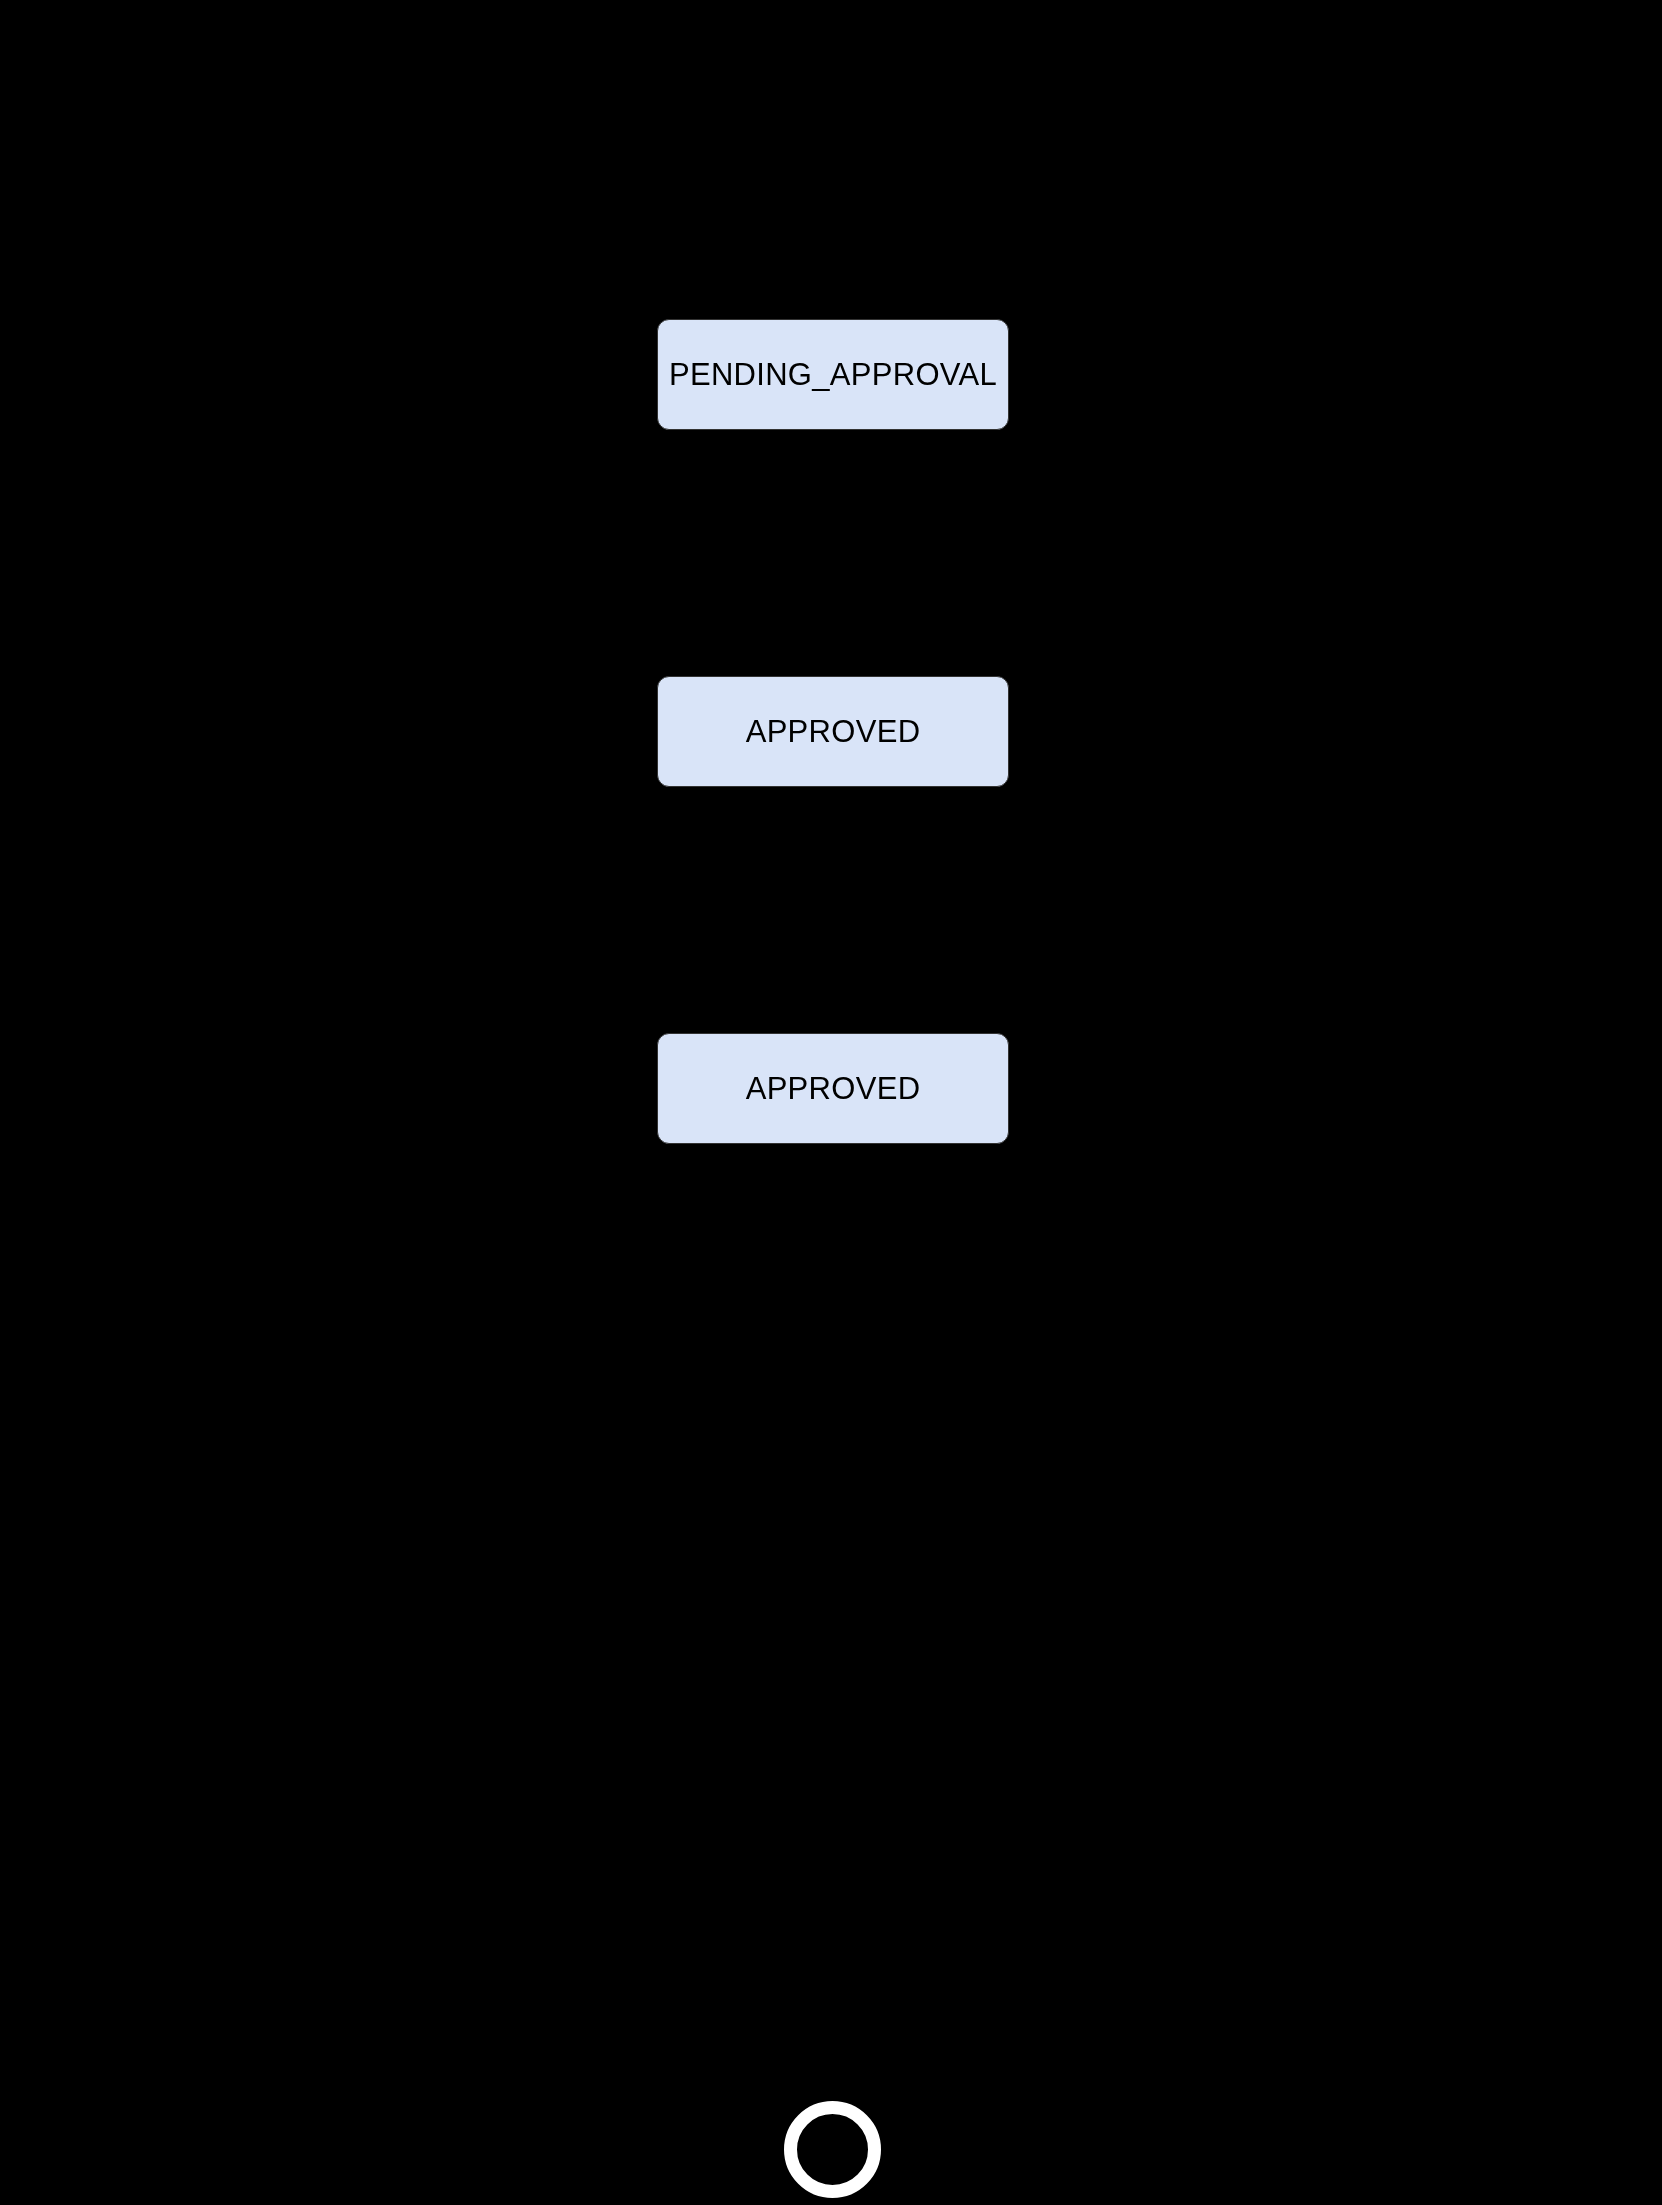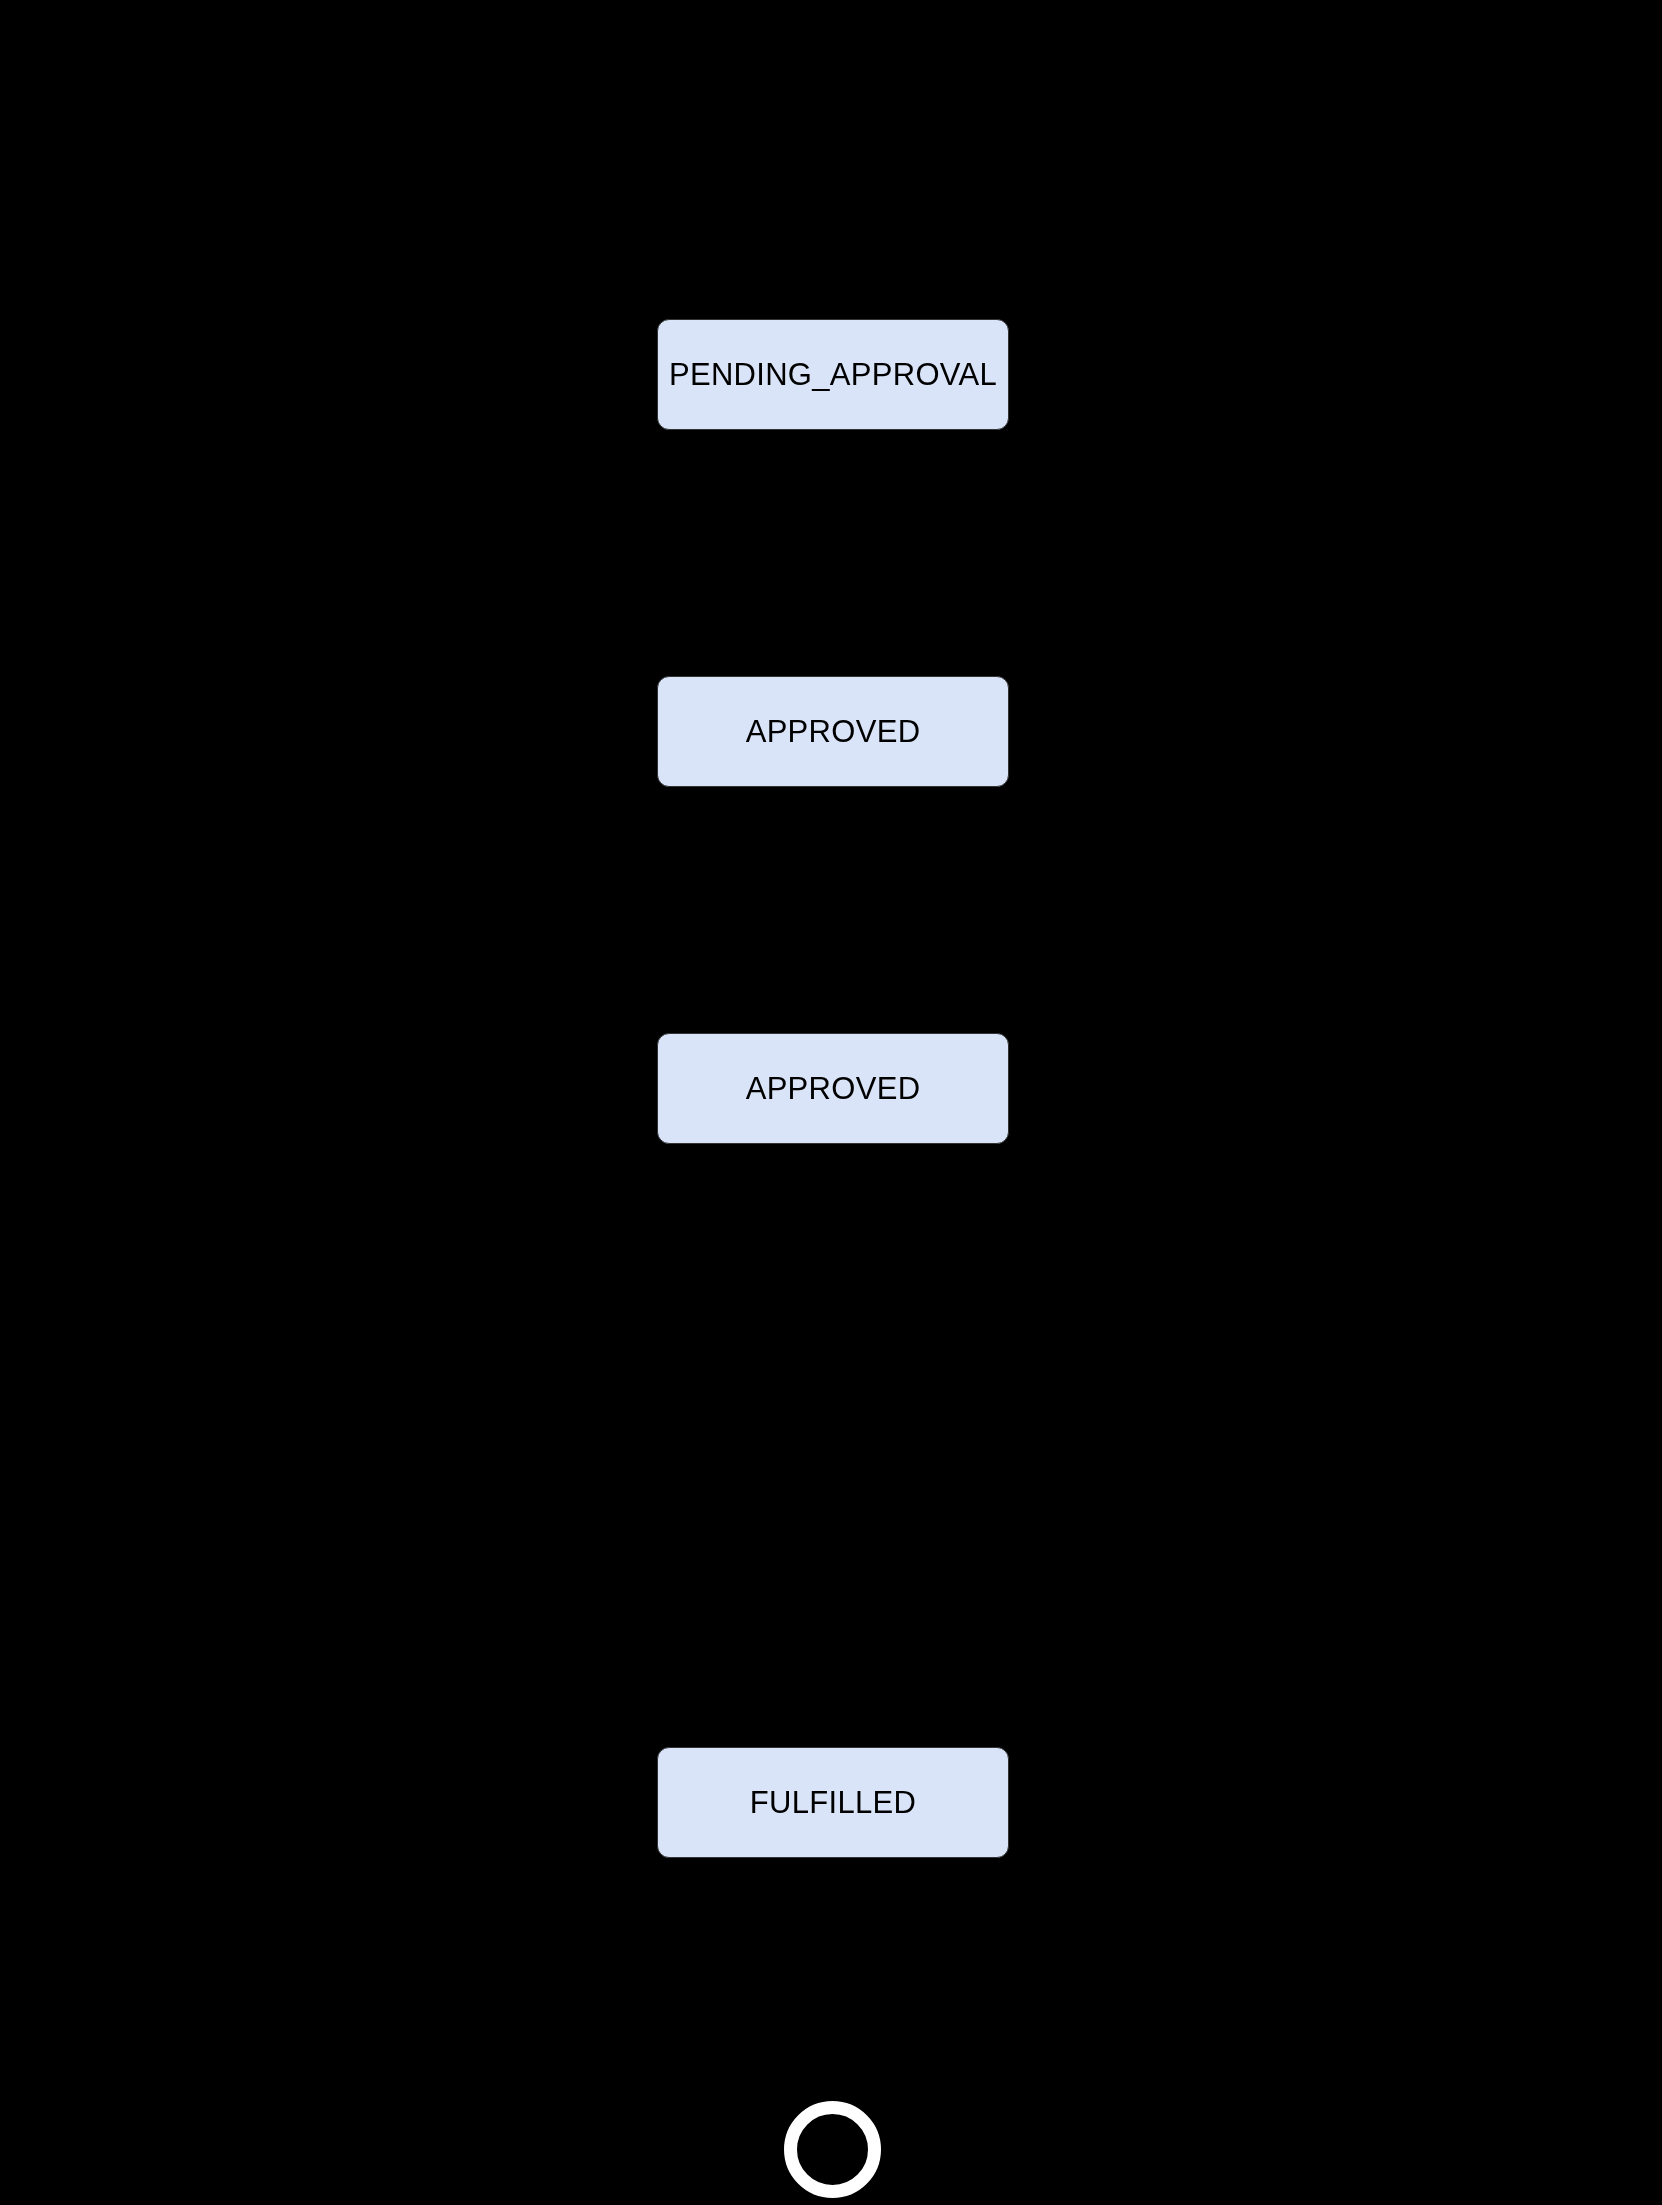--- a/index.html
+++ b/index.html
@@ -63,20 +63,17 @@
 
   <div class="state-node pos-2">
     <span class="state-label">APPROVED</span>
   </div>
 
   <div class="state-node pos-3">
     <span class="state-label">APPROVED</span>
   </div>
 
 
-  <div class="state-node pos-5">
-    <span class="state-label">FULFILLED</span>
-  </div>
 
   <div class="final-state"></div>
 
 </div>
 
 
 </body></html>

